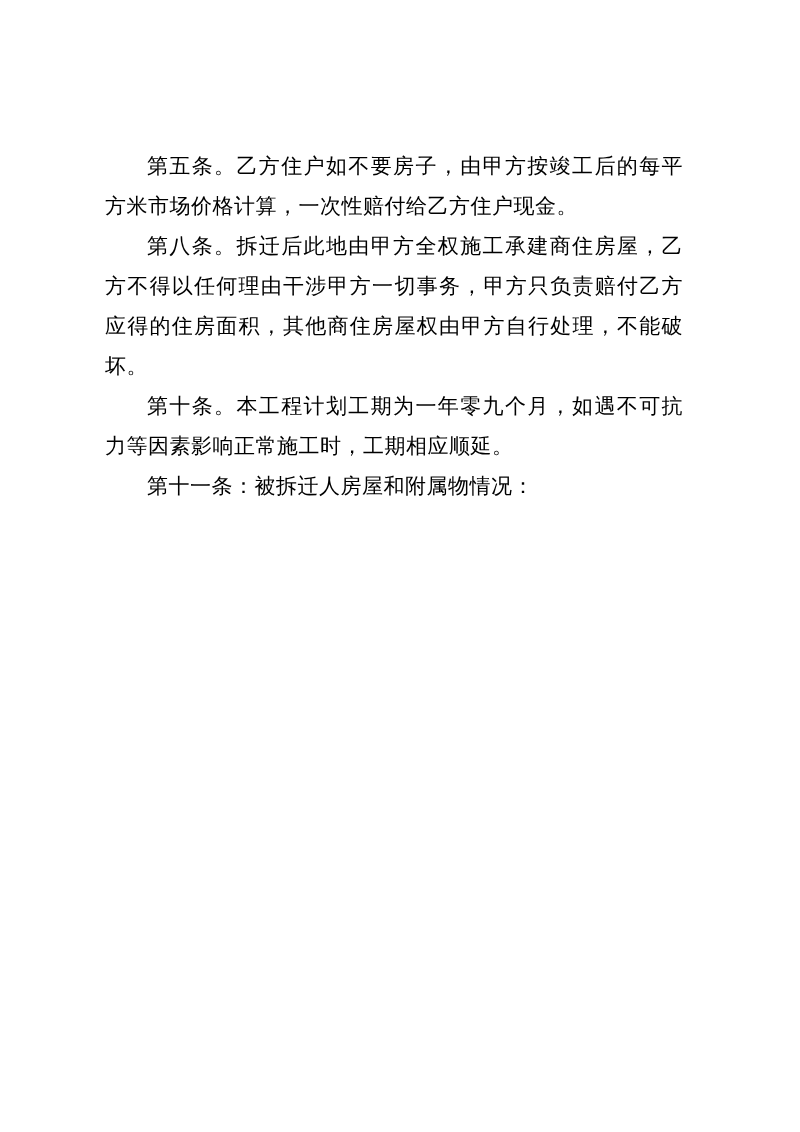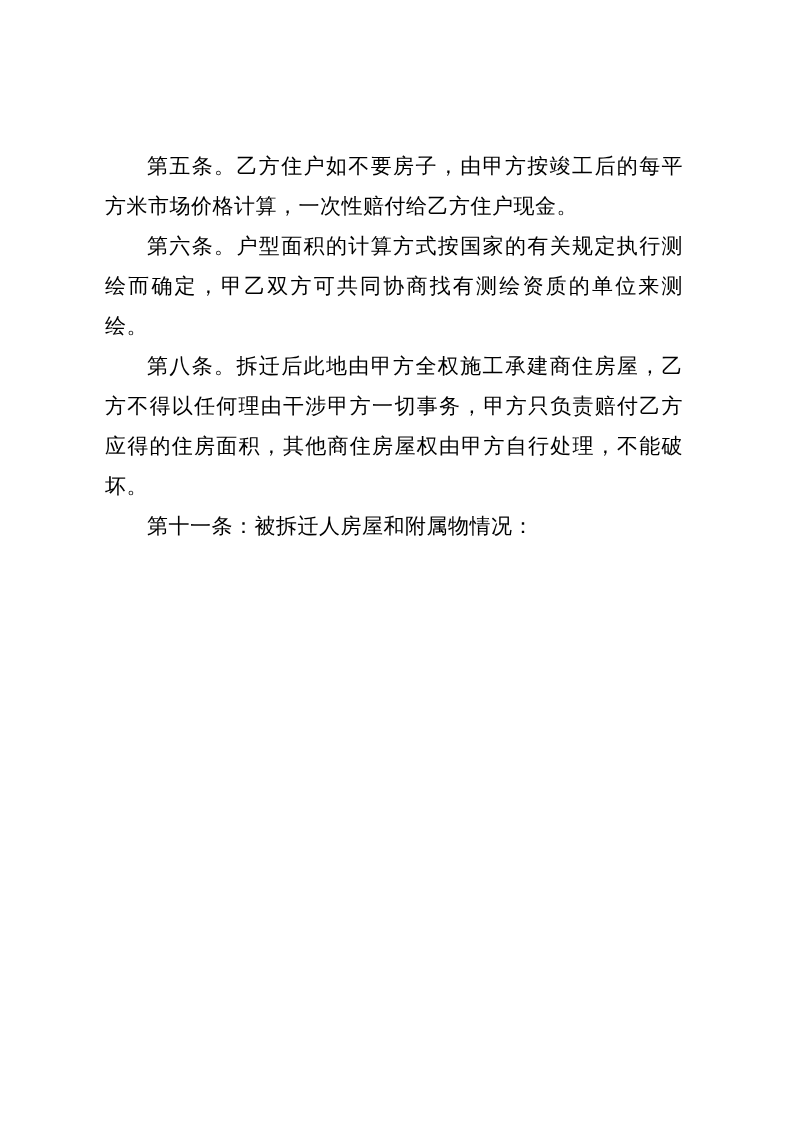--- a/index.html
+++ b/index.html
@@ -41,20 +41,20 @@
     white-space: nowrap;
     color: #000000;
   }
 </style>
 </head>
 <body>
 
 <div class="page">
   <div class="doc-body">
     <p>第五条。乙方住户如不要房子，由甲方按竣工后的每平方米市场价格计算，一次性赔付给乙方住户现金。</p>
-    <p>第六条。户型面积的计算方式按国家的有关规定执行测绘而确定，甲乙双方可共同协商找有测绘资质的单位来测绘。</p>
     <p>第八条。拆迁后此地由甲方全权施工承建商住房屋，乙方不得以任何理由干涉甲方一切事务，甲方只负责赔付乙方应得的住房面积，其他商住房屋权由甲方自行处理，不能破坏。</p>
+    <p>第十条。本工程计划工期为一年零九个月，如遇不可抗力等因素影响正常施工时，工期相应顺延。</p>
     <p>第十一条：被拆迁人房屋和附属物情况：</p>
   </div>
   <div class="page-footer">
     <span>第2页 共3页</span>
   </div>
 </div>
 
 </body></html>

